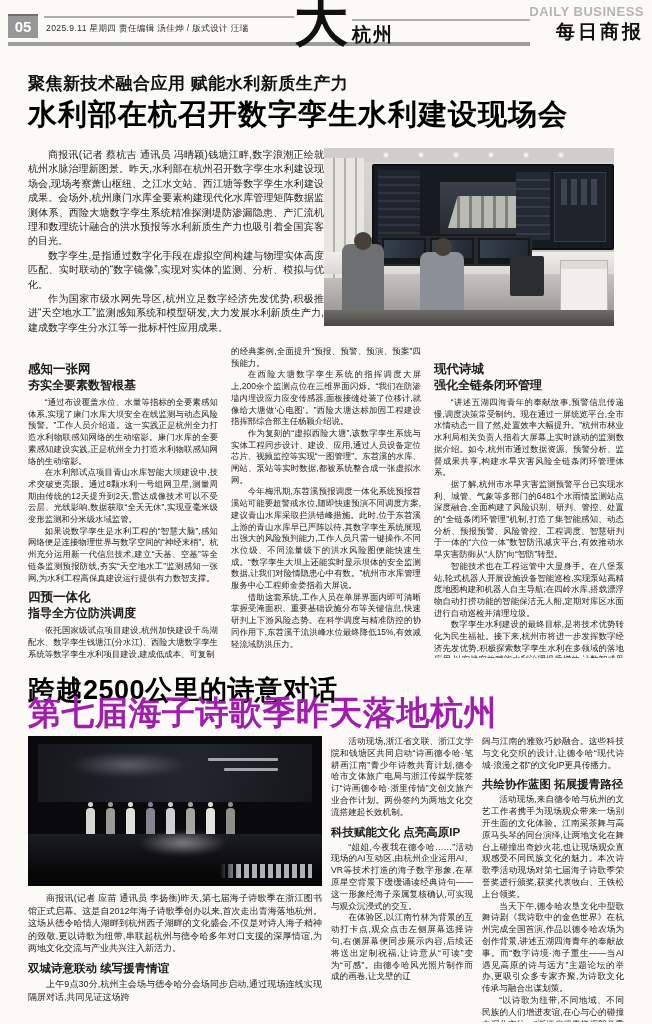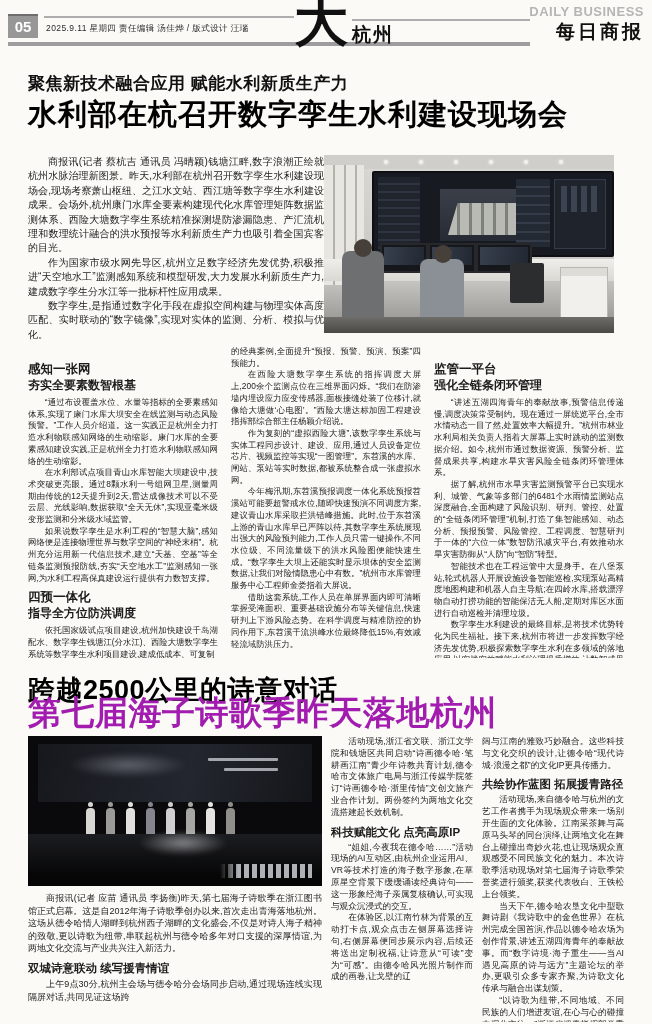--- a/index.html
+++ b/index.html
@@ -15,21 +15,21 @@
   .da{position:absolute;left:294px;top:-6px;font-size:54px;font-weight:bold;
       font-family:"DejaVu Serif","Liberation Serif",serif;color:#111;line-height:1;}
   .thin2{position:absolute;left:352px;top:19px;width:178px;height:2px;background:#adadad;}
   .hz{position:absolute;left:352px;top:22px;font-size:19px;font-weight:bold;letter-spacing:2px;color:#111;}
   .brand-en{position:absolute;right:8px;top:4px;font-size:13px;font-weight:bold;color:#b5b5b5;letter-spacing:.5px;}
   .brand-cn{position:absolute;right:8px;top:19px;font-size:19px;font-weight:bold;letter-spacing:3px;color:#111;}
   
   .kicker{position:absolute;left:28px;top:72px;font-size:17px;font-weight:bold;color:#111;letter-spacing:.5px;}
   .headline1{position:absolute;left:28px;top:95px;font-size:29px;font-weight:bold;color:#000;letter-spacing:1px;white-space:nowrap;}
   
-  .lead-row{position:absolute;left:28px;top:155px;width:596px;height:190px;display:flex;}
+  .lead-row{position:absolute;left:28px;top:148px;width:596px;height:190px;display:flex;}
   .lead-text{width:296px;font-size:10px;line-height:14.4px;text-align:justify;overflow:hidden;}
   .lead-text p{margin:0;text-indent:2em;}
   
   .photo1{position:relative;width:290px;height:178px;background:linear-gradient(#d9d8d4,#c7c6c2 70%,#8d8c88);overflow:hidden;flex:none;}
   .p1-ceil{position:absolute;left:0;top:0;width:100%;height:14px;background:#cfcecb;}
   .p1-dot{position:absolute;top:5px;width:4px;height:4px;border-radius:50%;background:#f2f1ec;box-shadow:0 0 3px #fff;}
   .p1-win{position:absolute;left:0;top:10px;width:40px;height:120px;
           background:repeating-linear-gradient(90deg,#e7e6e1 0 9px,#b3b2ad 9px 11px);}
   .p1-screen{position:absolute;left:48px;top:16px;width:238px;height:82px;background:#171a20;
              border:2px solid #0d0f13;border-radius:2px;}
@@ -105,22 +105,22 @@
     <div class="brand-en">DAILY BUSINESS</div>
     <div class="brand-cn">每日商报</div>
   </div>
 
   <div class="kicker">聚焦新技术融合应用 赋能水利新质生产力</div>
   <div class="headline1">水利部在杭召开数字孪生水利建设现场会</div>
 
   <div class="lead-row">
     <div class="lead-text">
       <p>商报讯(记者 蔡杭吉 通讯员 冯晴颖)钱塘江畔,数字浪潮正绘就杭州水脉治理新图景。昨天,水利部在杭州召开数字孪生水利建设现场会,现场考察萧山枢纽、之江水文站、西江塘等数字孪生水利建设成果。会场外,杭州康门水库全要素构建现代化水库管理矩阵数据监测体系、西险大塘数字孪生系统精准探测堤防渗漏隐患、产汇流机理和数理统计融合的洪水预报等水利新质生产力也吸引着全国宾客的目光。</p>
+      <p>数字孪生,是指通过数字化手段在虚拟空间构建与物理实体高度匹配、实时联动的“数字镜像”,实现对实体的监测、分析、模拟与优化。</p>
       <p>作为国家市级水网先导区,杭州立足数字经济先发优势,积极推进“天空地水工”监测感知系统和模型研发,大力发展水利新质生产力,建成数字孪生分水江等一批标杆性应用成果。</p>
-      <p>数字孪生,是指通过数字化手段在虚拟空间构建与物理实体高度匹配、实时联动的“数字镜像”,实现对实体的监测、分析、模拟与优化。</p>
     </div>
     <div class="photo1">
       <div class="p1-ceil"></div>
       <div class="p1-dot" style="left:60px"></div>
       <div class="p1-dot" style="left:95px"></div>
       <div class="p1-dot" style="left:130px"></div>
       <div class="p1-dot" style="left:165px"></div>
       <div class="p1-dot" style="left:200px"></div>
       <div class="p1-dot" style="left:235px"></div>
       <div class="p1-win"></div>
@@ -162,21 +162,21 @@
       <p>依托国家级试点项目建设,杭州加快建设千岛湖配水、数字孪生钱塘江(分水江)、西险大塘数字孪生系统等数字孪生水利项目建设,建成低成本、可复制</p>
     </div>
     <div class="bcol">
       <p class="cont">的经典案例,全面提升“预报、预警、预演、预案”四预能力。</p>
       <p>在西险大塘数字孪生系统的指挥调度大屏上,200余个监测点位在三维界面闪烁。“我们在防渗墙内埋设应力应变传感器,面板接缝处装了位移计,就像给大塘做‘心电图’。”西险大塘达标加固工程建设指挥部综合部主任杨颖介绍说。</p>
       <p>作为复刻的“虚拟西险大塘”,该数字孪生系统与实体工程同步设计、建设、应用,通过人员设备定位芯片、视频监控等实现“一图管理”。东苕溪的水库、闸站、泵站等实时数据,都被系统整合成一张虚拟水网。</p>
       <p>今年梅汛期,东苕溪预报调度一体化系统预报苕溪站可能要超警戒水位,随即快速预演不同调度方案,建议青山水库采取拦洪错峰措施。此时,位于东苕溪上游的青山水库早已严阵以待,其数字孪生系统展现出强大的风险预判能力,工作人员只需一键操作,不同水位级、不同流量级下的洪水风险图便能快速生成。“数字孪生大坝上还能实时显示坝体的安全监测数据,让我们对险情隐患心中有数。”杭州市水库管理服务中心工程师金娄指着大屏说。</p>
       <p>借助这套系统,工作人员在单屏界面内即可清晰掌握受淹面积、重要基础设施分布等关键信息,快速研判上下游风险态势。在科学调度与精准防控的协同作用下,东苕溪干流洪峰水位最终降低15%,有效减轻流域防洪压力。</p>
     </div>
     <div class="bcol">
-      <div class="sec-h first">监管一平台</div>
+      <div class="sec-h first">现代诗城</div>
       <div class="sec-h2">强化全链条闭环管理</div>
       <p>“讲述五湖四海青年的奉献故事,预警信息传递慢,调度决策常受制约。现在通过一屏统览平台,全市水情动态一目了然,处置效率大幅提升。”杭州市林业水利局相关负责人指着大屏幕上实时跳动的监测数据介绍。如今,杭州市通过数据资源、预警分析、监督成果共享,构建水旱灾害风险全链条闭环管理体系。</p>
       <p>据了解,杭州市水旱灾害监测预警平台已实现水利、城管、气象等多部门的6481个水雨情监测站点深度融合,全面构建了风险识别、研判、管控、处置的“全链条闭环管理”机制,打造了集智能感知、动态分析、预报预警、风险管控、工程调度、智慧研判于一体的“六位一体”数智防汛减灾平台,有效推动水旱灾害防御从“人防”向“智防”转型。</p>
       <p>智能技术也在工程运管中大显身手。在八堡泵站,轮式机器人开展设施设备智能巡检,实现泵站高精度地图构建和机器人自主导航;在四岭水库,搭载漂浮物自动打捞功能的智能保洁无人船,定期对库区水面进行自动巡检并清理垃圾。</p>
       <p>数字孪生水利建设的最终目标,是将技术优势转化为民生福祉。接下来,杭州市将进一步发挥数字经济先发优势,积极探索数字孪生水利在多领域的落地应用,以实战实效赋能水利治理提质增效,让数智成果真正惠及千家万户。</p>
     </div>
   </div>
 
   <div class="headline2a">跨越2500公里的诗意对话</div>
   <div class="headline2b">第七届海子诗歌季昨天落地杭州</div>

